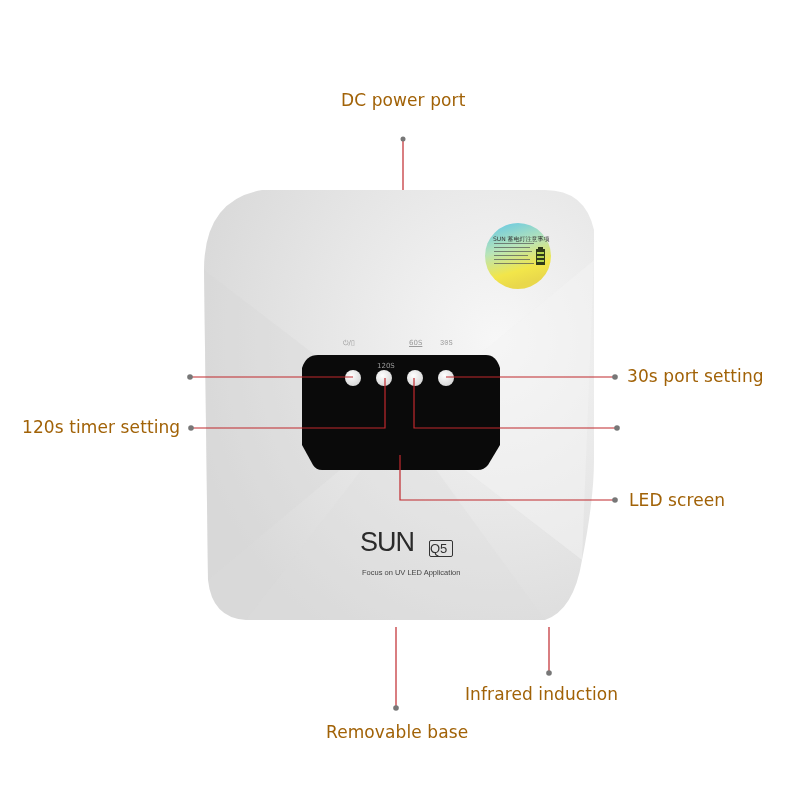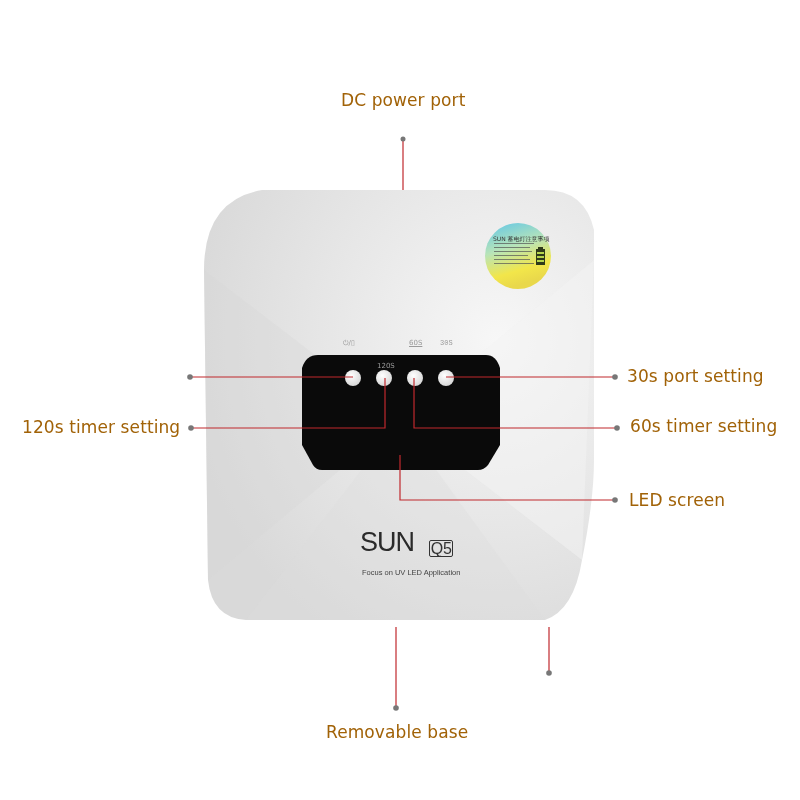--- a/index.html
+++ b/index.html
@@ -2,21 +2,21 @@
 <html><head>
 <meta charset="utf-8">
 <style>
   html,body{margin:0;padding:0;}
   body{width:800px;height:800px;background:#ffffff;position:relative;overflow:hidden;font-family:"DejaVu Sans","Liberation Sans",sans-serif;}
   .stage{position:absolute;left:0;top:0;width:800px;height:800px;}
   .device{position:absolute;left:0;top:0;width:800px;height:800px;}
   .label{position:absolute;font-size:17px;color:#a16207;white-space:nowrap;letter-spacing:0.1px;}
   .panel-label{position:absolute;font-size:7px;color:#9a9a9a;}
   .brand{position:absolute;left:360px;top:527px;font-family:"Liberation Sans",sans-serif;font-size:27px;color:#2a2a2a;letter-spacing:-1px;}
-  .brand-model{position:absolute;left:429px;top:540px;width:22px;height:15px;border:1.5px solid #333;border-radius:2px;font-family:"Liberation Sans",sans-serif;font-size:16px;line-height:15px;text-align:right;color:#333;}
+  .brand-model{position:absolute;left:429px;top:540px;width:22px;height:15px;border:1.5px solid #333;border-radius:2px;font-family:"Liberation Sans",sans-serif;font-size:13px;line-height:15px;text-align:left;color:#333;}
   .tagline{position:absolute;left:362px;top:568px;font-family:"Liberation Sans",sans-serif;font-size:7.5px;color:#444;white-space:nowrap;}
   .sticker-title{position:absolute;left:493px;top:235px;font-size:6px;color:#333;white-space:nowrap;}
 </style>
 </head>
 <body>
 
 <div class="stage">
 
   <svg class="device" width="800" height="800" viewBox="0 0 800 800">
     <defs>
@@ -105,17 +105,17 @@
 
   <span class="sticker-title">SUN 蓄电灯注意事项</span>
 
   <span class="brand">SUN</span>
   <span class="brand-model">Q5</span>
   <span class="tagline">Focus on UV LED Application</span>
 
   <span class="label" style="left:341px;top:90px;">DC power port</span>
   <span class="label" style="left:627px;top:366px;">30s port setting</span>
   <span class="label" style="left:22px;top:417px;">120s timer setting</span>
-  <span class="label" style="left:630px;top:416px;">60s timer setting</span>
   <span class="label" style="left:629px;top:490px;">LED screen</span>
+  <span class="label" style="left:465px;top:684px;">Infrared induction</span>
   <span class="label" style="left:326px;top:722px;">Removable base</span>
 
 </div>
 
 </body></html>

